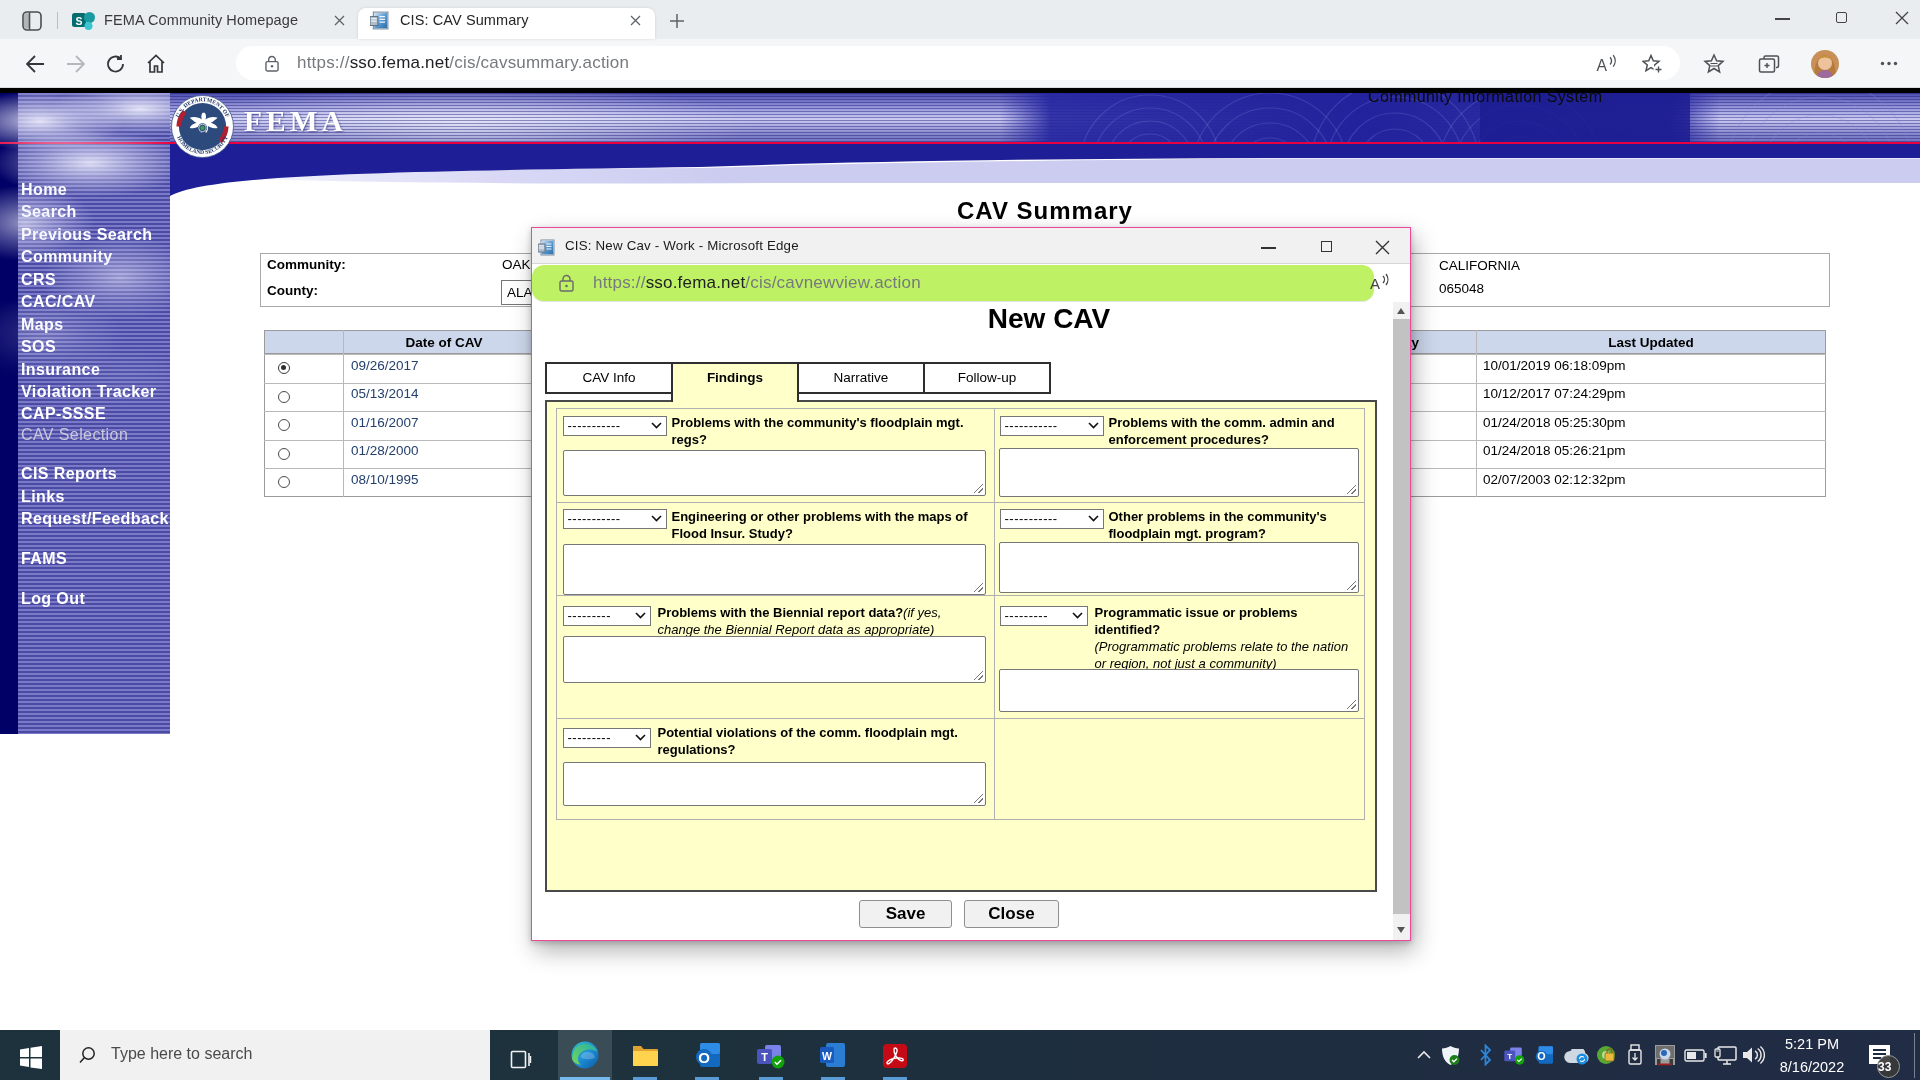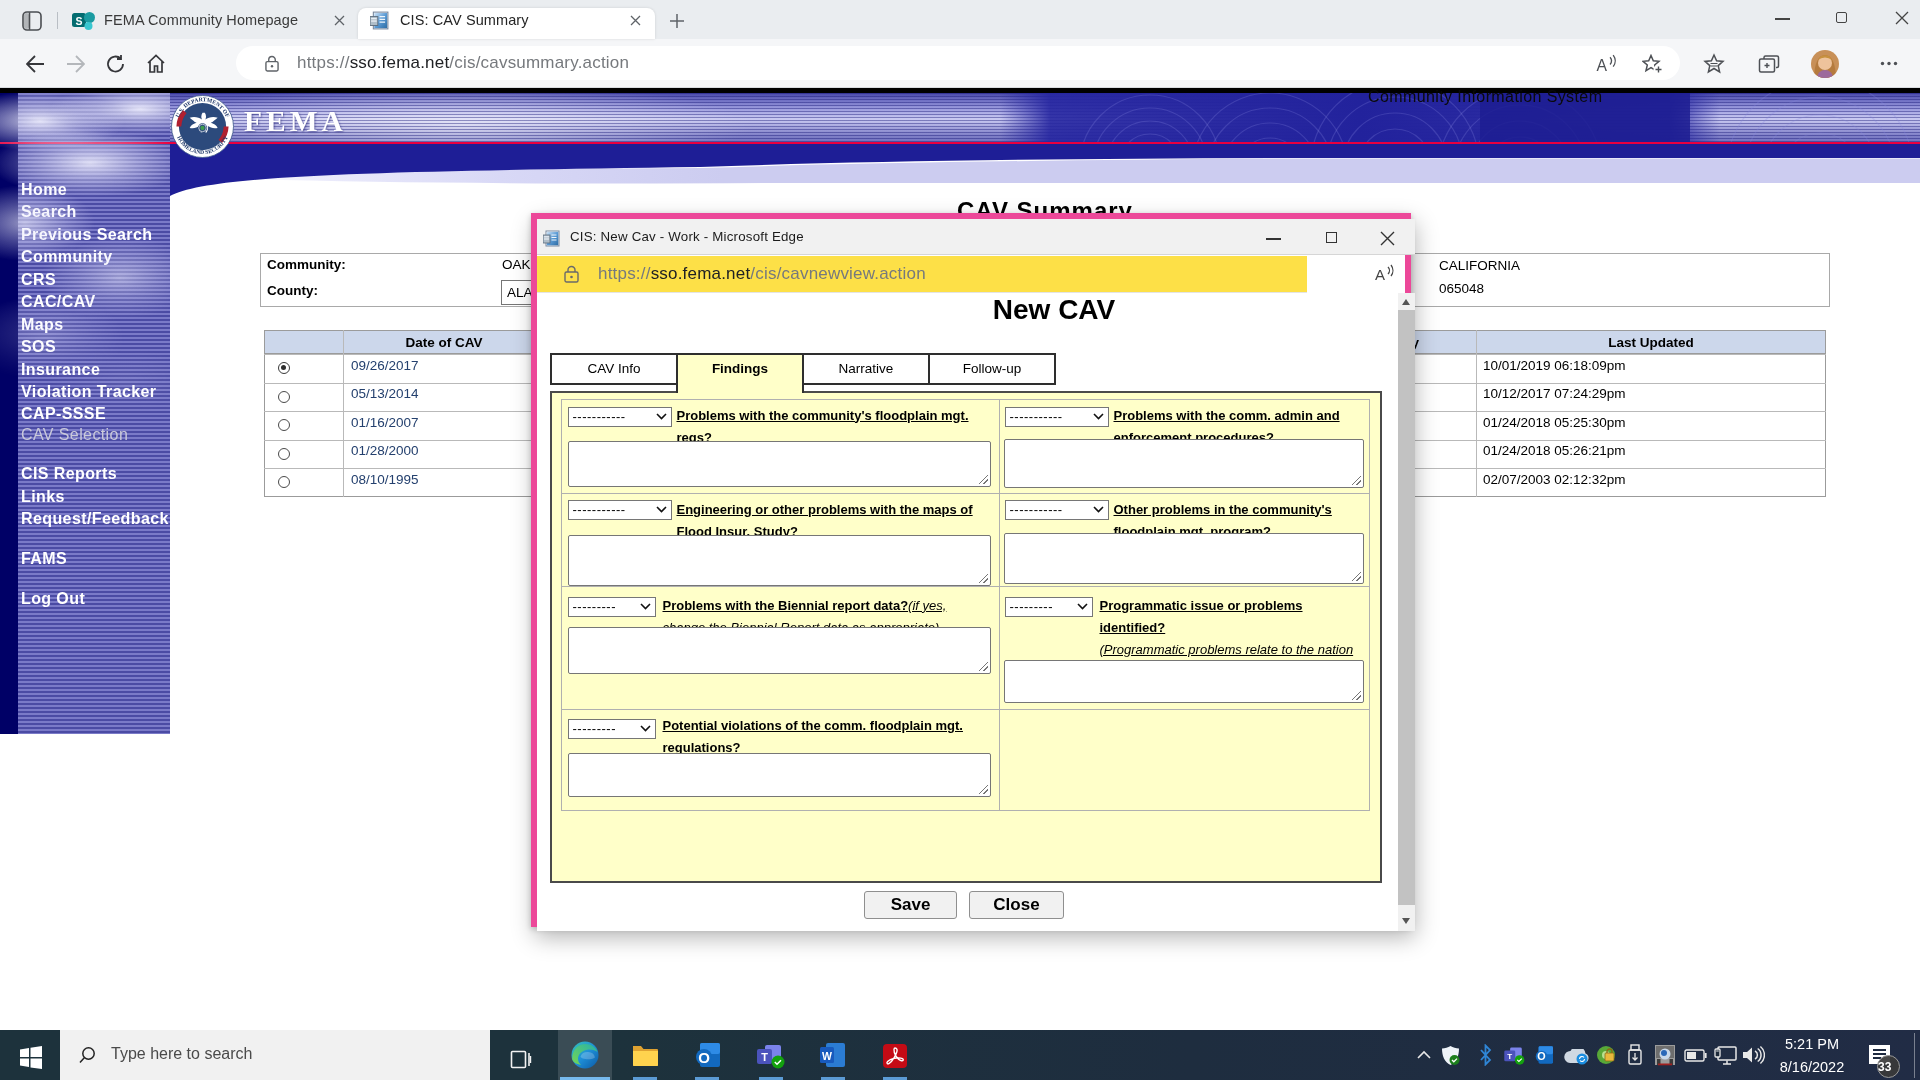--- a/index.html
+++ b/index.html
@@ -49,35 +49,35 @@
 #dthead { left:264px; top:330px; width:1562px; height:24px; background:#ccd7eb; border:1px solid #9b9b9b; }
 .dcol { position:absolute; top:330px; height:167px; border-left:1px solid #b9b9b9; }
 .drow { position:absolute; left:264px; width:1562px; height:1px; background:#b9b9b9; }
 .radio { position:absolute; width:12px; height:12px; border:1.5px solid #4a4a4a; border-radius:50%; background:#fff; }
 .radio.sel { border-color:#3a3a3a; }
 .radio.sel::after { content:""; position:absolute; left:2px; top:2px; width:5px; height:5px; border-radius:50%; background:#2e2e2e; }
 .date { position:absolute; left:351px; font-size:13.5px; color:#24406e; }
 .lup { position:absolute; left:1483px; font-size:13.5px; color:#000; }
 
 
-#popup { left:531px; top:213px; width:880px; height:714px; background:#fff; border:6px solid #ec4899; box-shadow:4px 10px 22px rgba(0,0,0,.30), 0 2px 6px rgba(0,0,0,.2); z-index:10; }
+#popup { left:531px; top:227px; width:880px; height:714px; background:#fff; border:1px solid #ec4899; box-shadow:4px 10px 22px rgba(0,0,0,.30), 0 2px 6px rgba(0,0,0,.2); z-index:10; }
 #ptitle { left:0; top:0; width:878px; height:36px; background:#f1f1f1; border-bottom:1px solid #d6d6d6; }
-#purl { left:0; top:37px; width:770px; height:37px; background:#fde047; border-bottom:1px solid #e4e4e4; }
+#purl { left:0; top:37px; width:842px; height:37px; background:#bef264; border-bottom:1px solid #e4e4e4;border-radius:12px; }
 #pcontent { left:0; top:74px; width:861px; height:638px; background:#fff; }
 #pscroll { left:861px; top:74px; width:17px; height:638px; background:#f1f1f1; }
 #pthumb { left:0px; top:17px; width:17px; height:595px; background:#c2c2c2; }
 #newcav { left:0px; top:1px; width:1034px; text-align:center; font-size:28px; font-weight:bold; }
 .ptab { position:absolute; top:60px; height:32px; width:126px; background:#fff; border:2px solid #2e2e2e; font-size:13.5px; text-align:center; line-height:28px; }
 #ptabF { position:absolute; top:60px; left:139px; height:40px; width:128px; background:#ffffc9; border:2px solid #2e2e2e; border-bottom:none; font-size:13.5px; font-weight:bold; text-align:center; line-height:28px; z-index:2; }
 #ypanel { left:13px; top:98px; width:832px; height:492px; background:#ffffc9; border:2px solid #4a4a4a; }
 #ytable { position:absolute; left:8.5px; top:5.5px; border-collapse:collapse; }
 #ytable td { border:1px solid #b0b0b0; padding:0; position:relative; vertical-align:top; }
 .ysel { position:absolute; background:#fff; border:1px solid #767676; height:20px; font-size:13px; letter-spacing:0.5px; color:#000; line-height:18px; padding-left:4px; white-space:nowrap; overflow:hidden; }
 .ysel svg { position:absolute; right:4px; top:5px; }
-.ylab { position:absolute; top:5px; font-size:13px; font-weight:bold; line-height:22px; color:#000;text-decoration:underline; }
+.ylab { position:absolute; top:5px; font-size:13px; font-weight:bold; line-height:17px; color:#000; }
 .ylab i { font-weight:normal; }
 .yta { position:absolute; background:#fff; border:1px solid #767676; border-radius:2px; }
 .grip { position:absolute; right:2px; bottom:2px; width:9px; height:9px;
  background:linear-gradient(135deg, rgba(0,0,0,0) 0 45%, #777 45% 55%, rgba(0,0,0,0) 55% 70%, #777 70% 80%, rgba(0,0,0,0) 80%); }
 .pbtn { position:absolute; top:598px; height:28px; background:#f1f1f1; border:1px solid #8f8f8f; border-radius:3px; font-size:17px; font-weight:bold; text-align:center; line-height:26px; }
 
 
 #taskbar { left:0; top:1030px; width:1920px; height:50px; background:linear-gradient(90deg,#1d323c 0%,#1d323c 32%,#1e2d3f 62%,#212c45 100%); z-index:20; }
 #searchbox { left:60px; top:0px; width:430px; height:50px; background:#f1f1f1; }
 #clock { position:absolute; left:1755px; top:3px; width:114px; text-align:center; color:#fff; font-size:14.5px; line-height:23px; }

